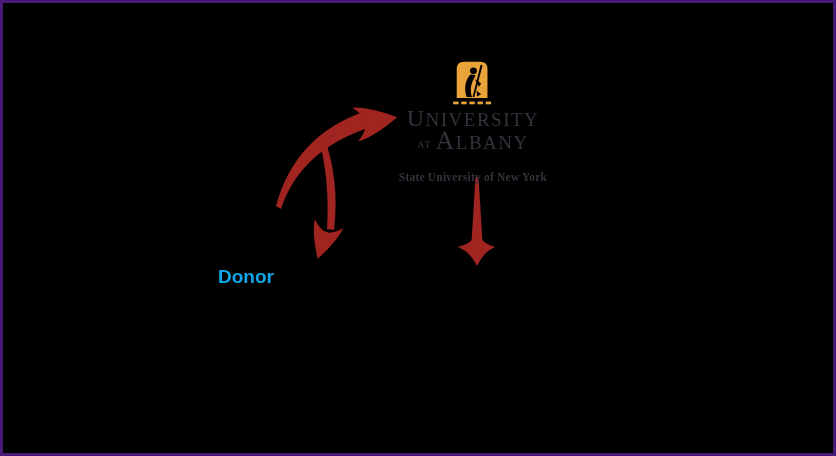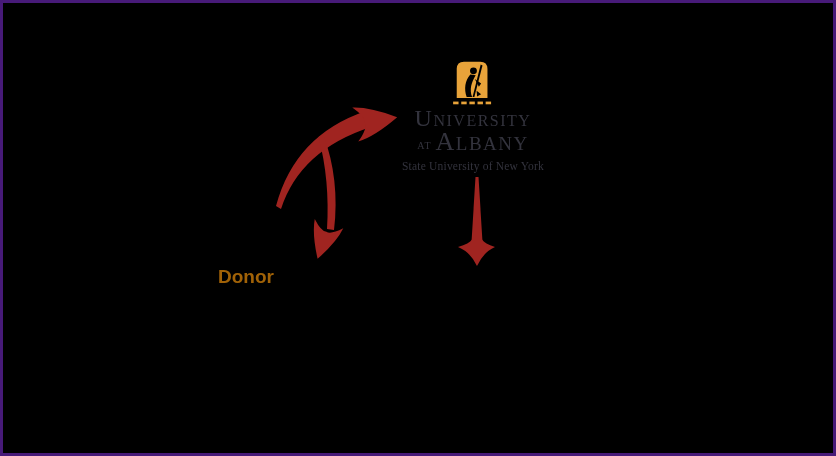--- a/index.html
+++ b/index.html
@@ -23,38 +23,38 @@
   .logo{
     position:absolute;left:392px;top:60px;width:162px;
     text-align:center;z-index:2;
     font-family:"Liberation Serif", serif;
     color:#33333d;
   }
   .logo-icon{display:block;margin:0 auto;width:40px;height:47px;}
   .logo-line1{
     display:inline-block;
     margin-top:1px;
-    font-size:16px;letter-spacing:1.5px;font-weight:500;
+    font-size:19px;letter-spacing:1.5px;font-weight:500;
     line-height:20px;
   }
   .logo-line1::first-letter{font-size:24px;}
   .logo-line2{margin-top:0px;line-height:21px;}
   .logo-line2 .at{font-size:10px;letter-spacing:1px;vertical-align:1px;}
   .logo-line2 .albany{display:inline-block;font-size:19px;letter-spacing:1.5px;}
   .logo-line2 .albany::first-letter{font-size:26px;}
   .logo-tagline{
-    margin-top:4px;
-    font-size:11.5px;font-weight:400;letter-spacing:0.2px;
+    margin-top:16px;
+    font-size:11.5px;font-weight:700;letter-spacing:0.2px;
     line-height:12px;
   }
 
   
   .node-label{
     position:absolute;z-index:2;
-    color:#a16207;font-weight:700;font-size:19px;line-height:21px;
+    color:#0ea5e9;font-weight:700;font-size:19px;line-height:21px;
   }
   .label-donor{left:218px;top:266px;}
   .label-company{left:397px;top:287px;width:160px;text-align:center;white-space:pre-line;}
 </style>
 </head>
 <body>
 
 <div class="canvas">
 
   <svg class="arrow-layer" width="836" height="456" viewBox="0 0 836 456" aria-hidden="true">

